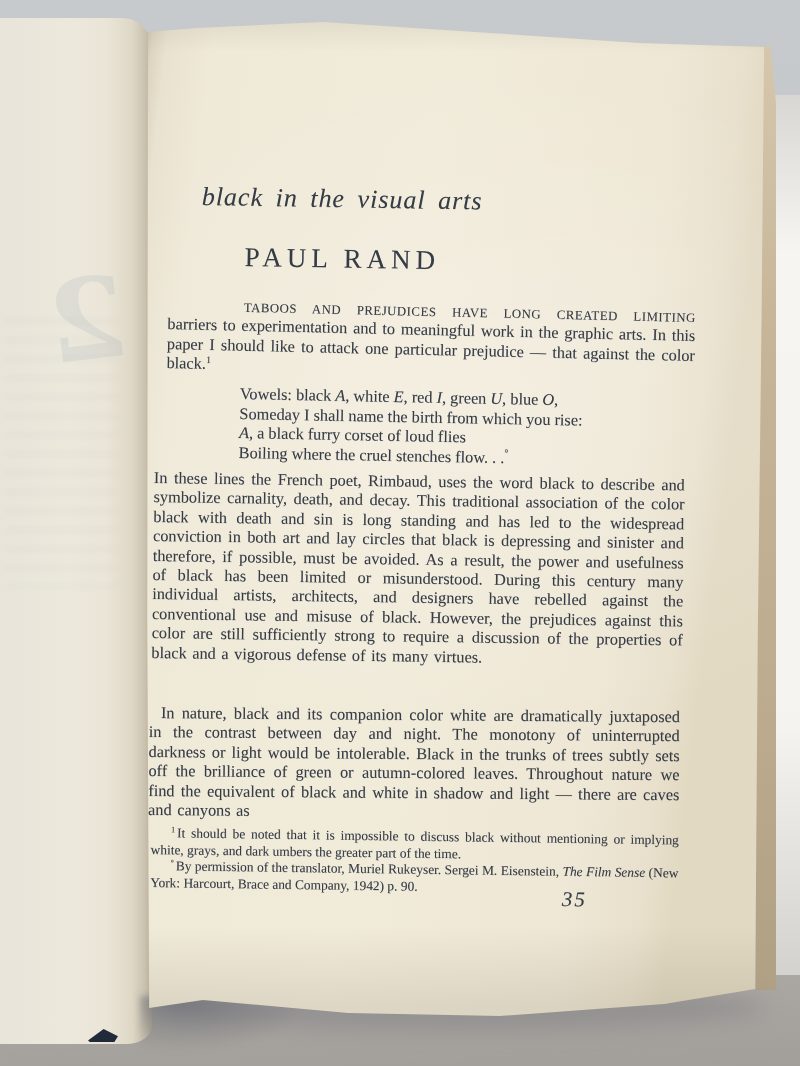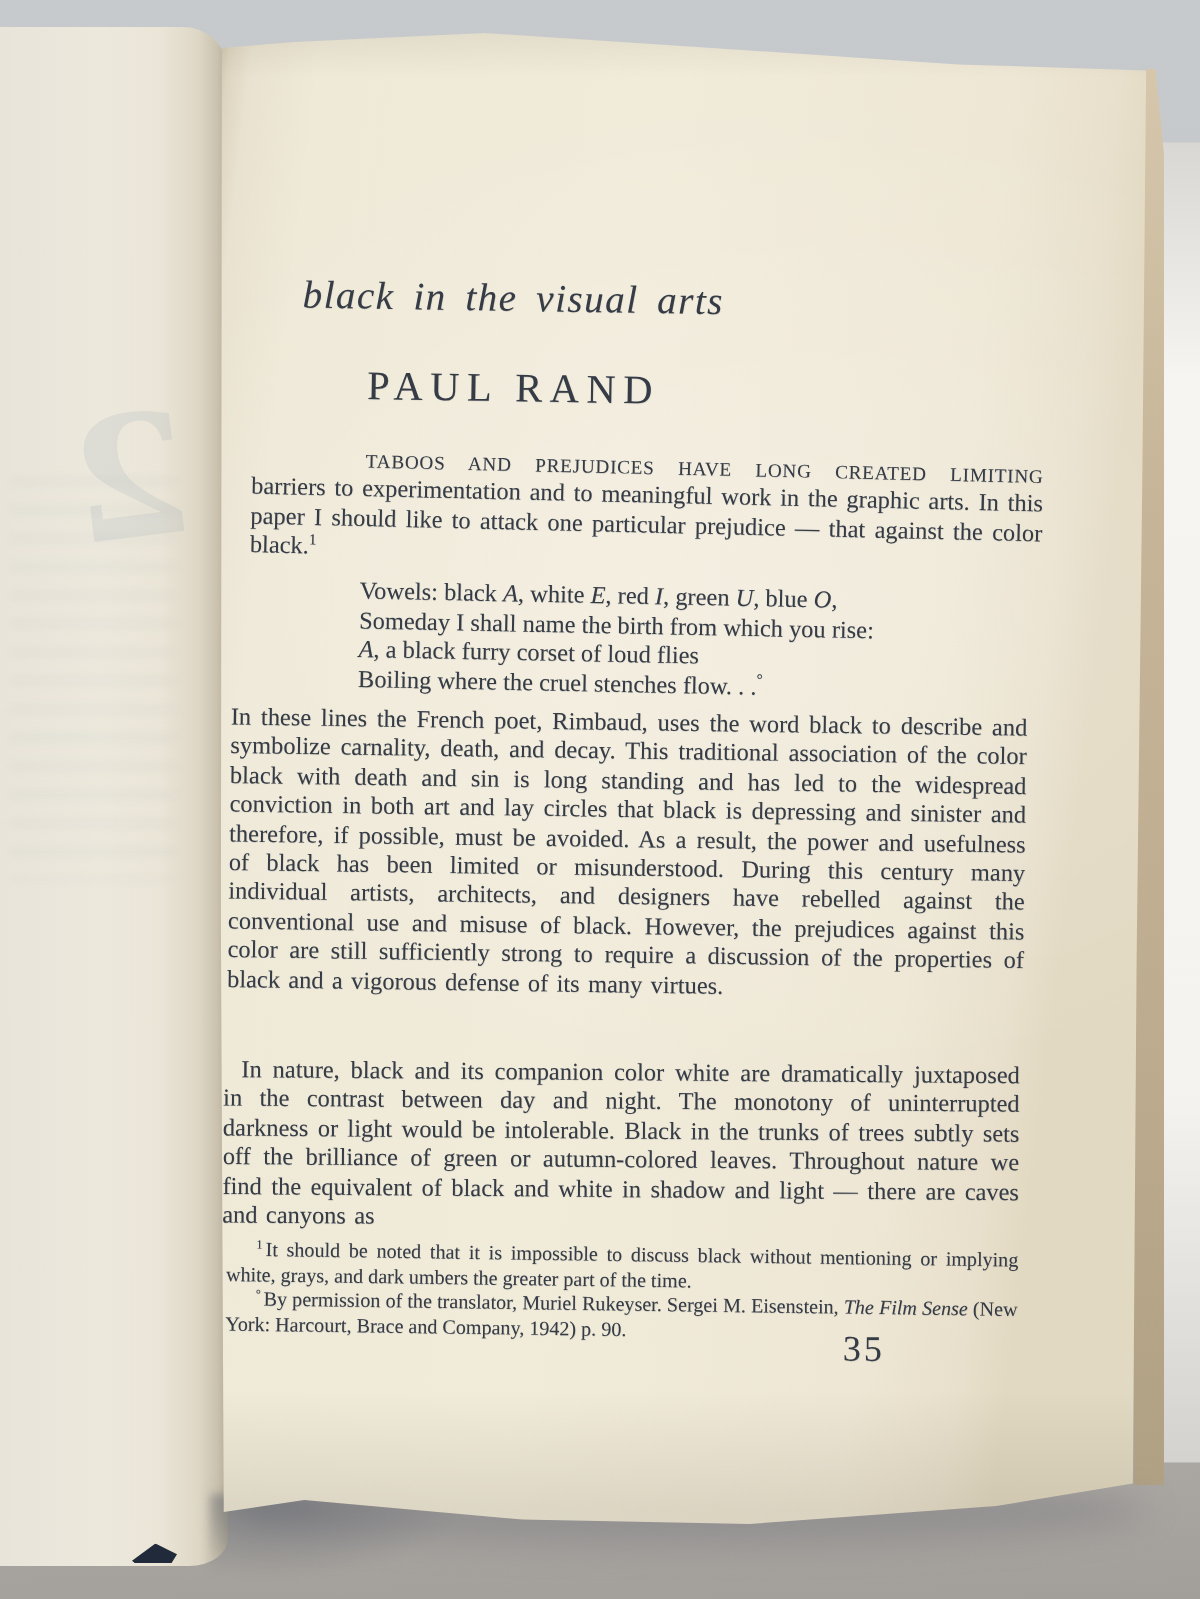--- a/index.html
+++ b/index.html
@@ -57,21 +57,21 @@
     transform:rotate(1.1deg);}
   .it{font-style:italic;}
   .p2{position:absolute;left:22px;top:432px;width:531px;margin:0;text-align:justify;
     font-size:16.3px;line-height:19.4px;word-spacing:1.5px;transform:rotate(0.8deg);}
   .p3{position:absolute;left:17px;top:667px;width:531px;margin:0;text-align:justify;
     font-size:16.3px;line-height:19.4px;word-spacing:1.5px;text-indent:12px;transform:rotate(0.45deg);}
   .footnotes{position:absolute;left:19px;top:789px;width:528px;font-size:13.4px;
     line-height:16.6px;text-align:justify;transform:rotate(0.8deg);}
   .footnotes p{margin:0;text-indent:20px;}
   sup{font-size:62%;line-height:0;vertical-align:super;margin-right:2px;}
-  .pageno{position:absolute;left:430px;top:851px;font-size:24px;
+  .pageno{position:absolute;left:430px;top:851px;font-size:21px;font-style:italic;
     letter-spacing:2px;transform:rotate(0.6deg);}
 </style>
 </head>
 <body>
 
 <div class="scene">
   <div class="bg-bright-right"></div>
 
   <div class="left-page">
     <div class="ghost-two">2</div>

